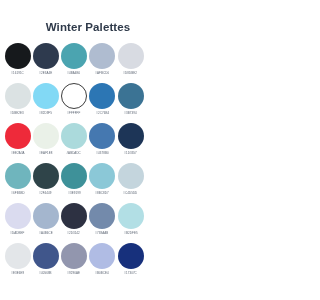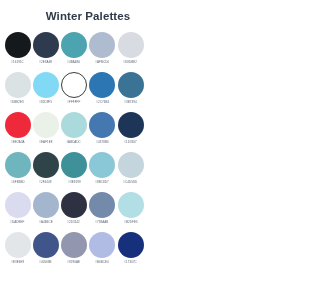--- a/index.html
+++ b/index.html
@@ -20,21 +20,21 @@
     box-sizing: border-box;
     display: flex;
     flex-direction: column;
   }
   .title {
     text-align: center;
     font-size: 11.5px;
     font-weight: bold;
     color: #2f3a4a;
     letter-spacing: 0.1px;
-    margin-top: 11px;
+    margin-top: 22px;
     margin-bottom: 9px;
     line-height: 1;
     padding-left: 28px;
   }
   .grid {
     flex: 1;
     display: flex;
     flex-direction: column;
     padding: 0 4px;
     box-sizing: border-box;

